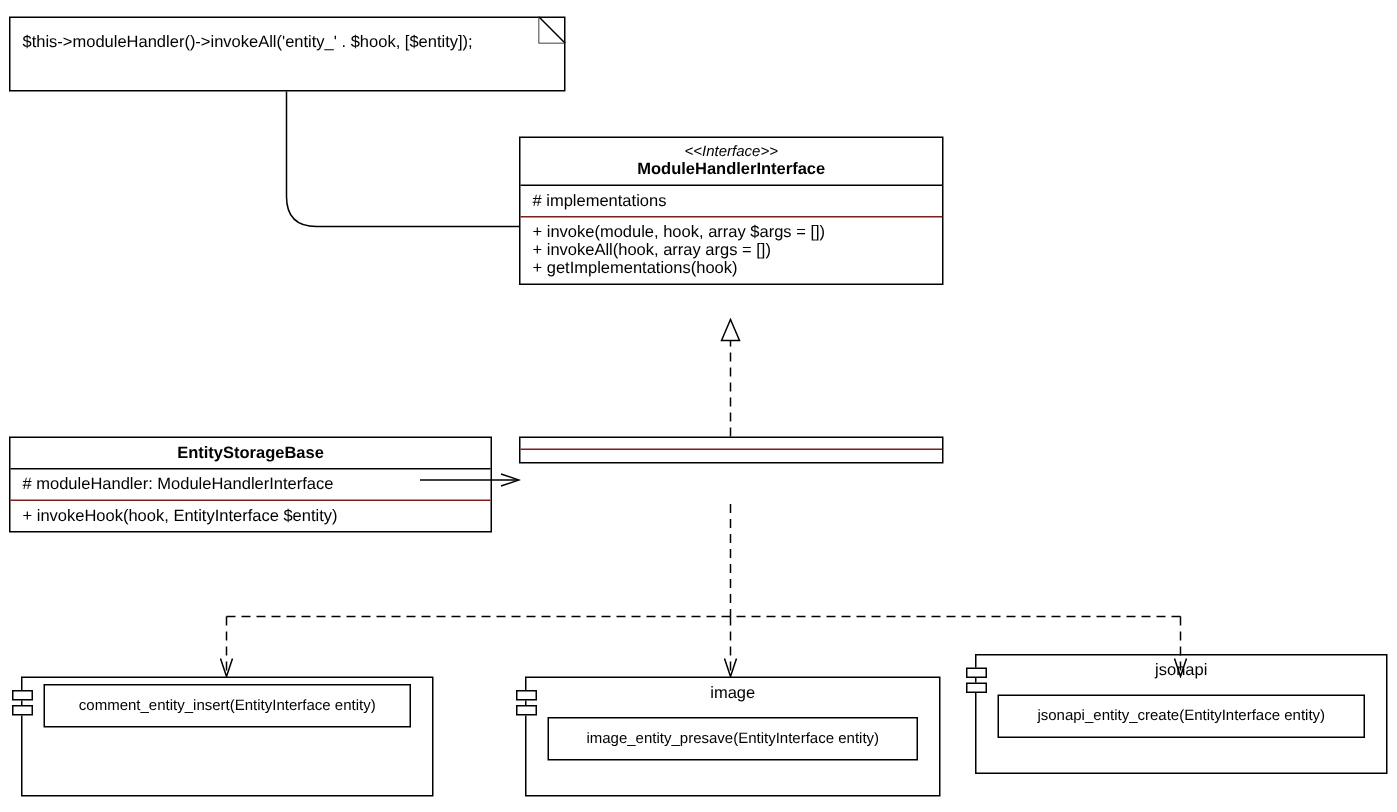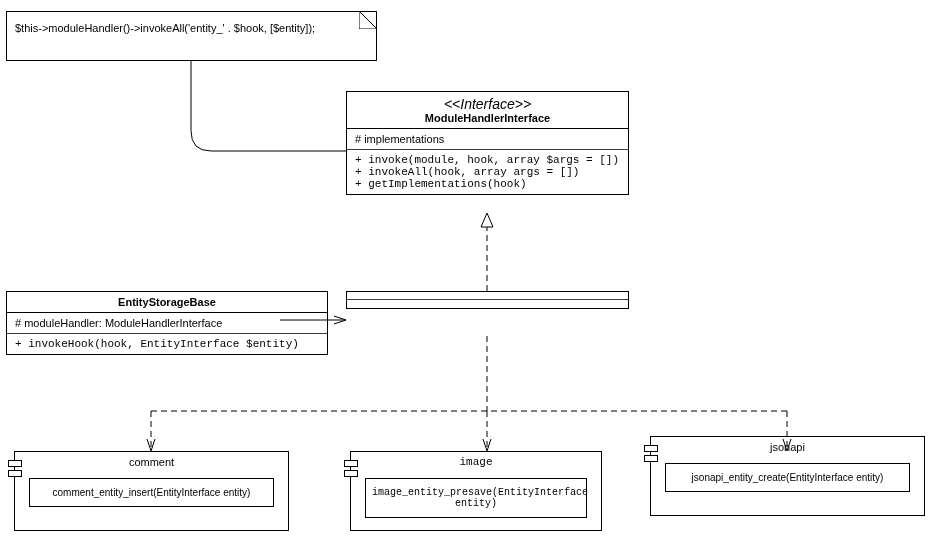--- a/index.html
+++ b/index.html
@@ -24,28 +24,28 @@
   }
   .uml-header {
     text-align: center;
     padding: 4px 8px;
     border-bottom: 1px solid #000;
     font-weight: bold;
   }
   .uml-stereotype {
     font-style: italic;
     font-weight: normal;
-    font-size: 14px;
+    font-size: 10px;
   }
   .uml-section {
     padding: 4px 8px;
     border-bottom: 1px solid #7f1d1d;
     min-height: 14px;
   }
-  .uml-section:last-child { border-bottom: none; font-family: Liberation Mono, monospace; }
+  .uml-section:last-child { border-bottom: none; }
   .uml-section-empty {
     padding: 2px;
     min-height: 8px;
   }
   .component {
     position: absolute;
     border: 1px solid #000;
     background: #fff;
   }
   .component-header {
@@ -117,25 +117,24 @@
 </div>
 
 <div class="uml-class" style="left:346px; top:291px; width:283px;">
   <div class="uml-section uml-section-empty"></div>
   <div class="uml-section uml-section-empty"></div>
 </div>
 
 <div class="component" style="left:14px; top:451px; width:275px; height:80px;">
   <div class="component-lug" style="top:8px;"></div>
   <div class="component-lug" style="top:18px;"></div>
-  <div class="component-header">comment</div>
   <div class="component-inner">comment_entity_insert(EntityInterface entity)</div>
 </div>
 
-<div class="component" style="left:350px; top:451px; width:252px; height:80px;font-family:Liberation Mono, monospace;">
+<div class="component" style="left:350px; top:451px; width:277px; height:80px;">
   <div class="component-lug" style="top:8px;"></div>
   <div class="component-lug" style="top:18px;"></div>
   <div class="component-header">image</div>
   <div class="component-inner">image_entity_presave(EntityInterface entity)</div>
 </div>
 
 <div class="component" style="left:650px; top:436px; width:275px; height:80px;">
   <div class="component-lug" style="top:8px;"></div>
   <div class="component-lug" style="top:18px;"></div>
   <div class="component-header">jsonapi</div>

